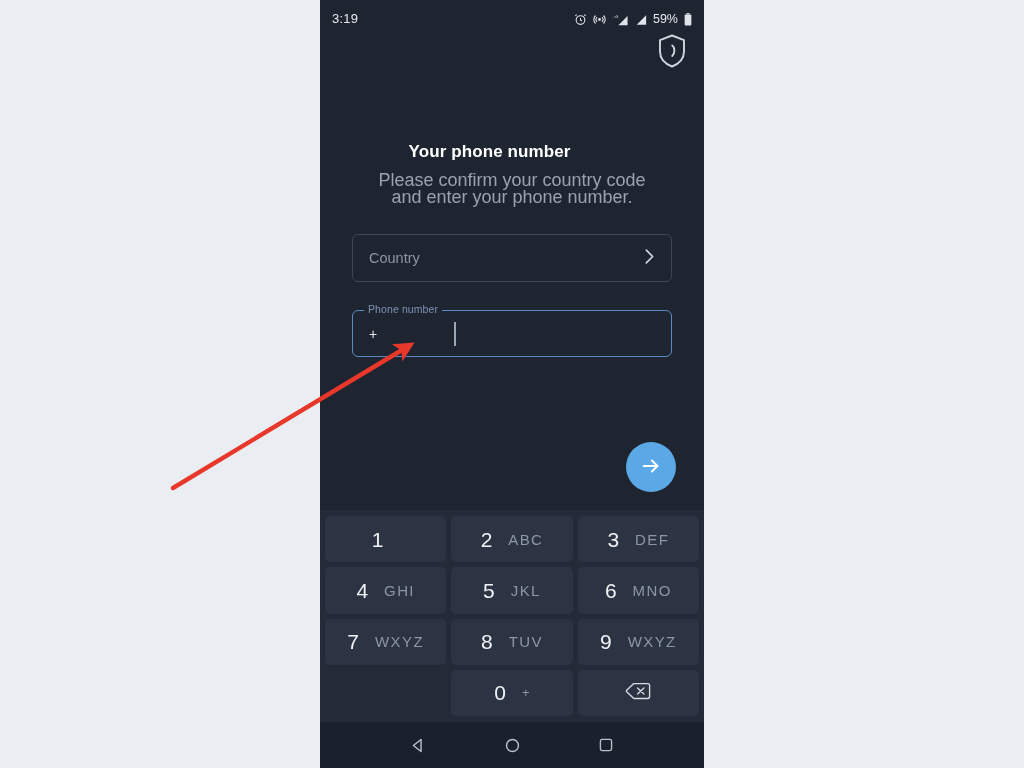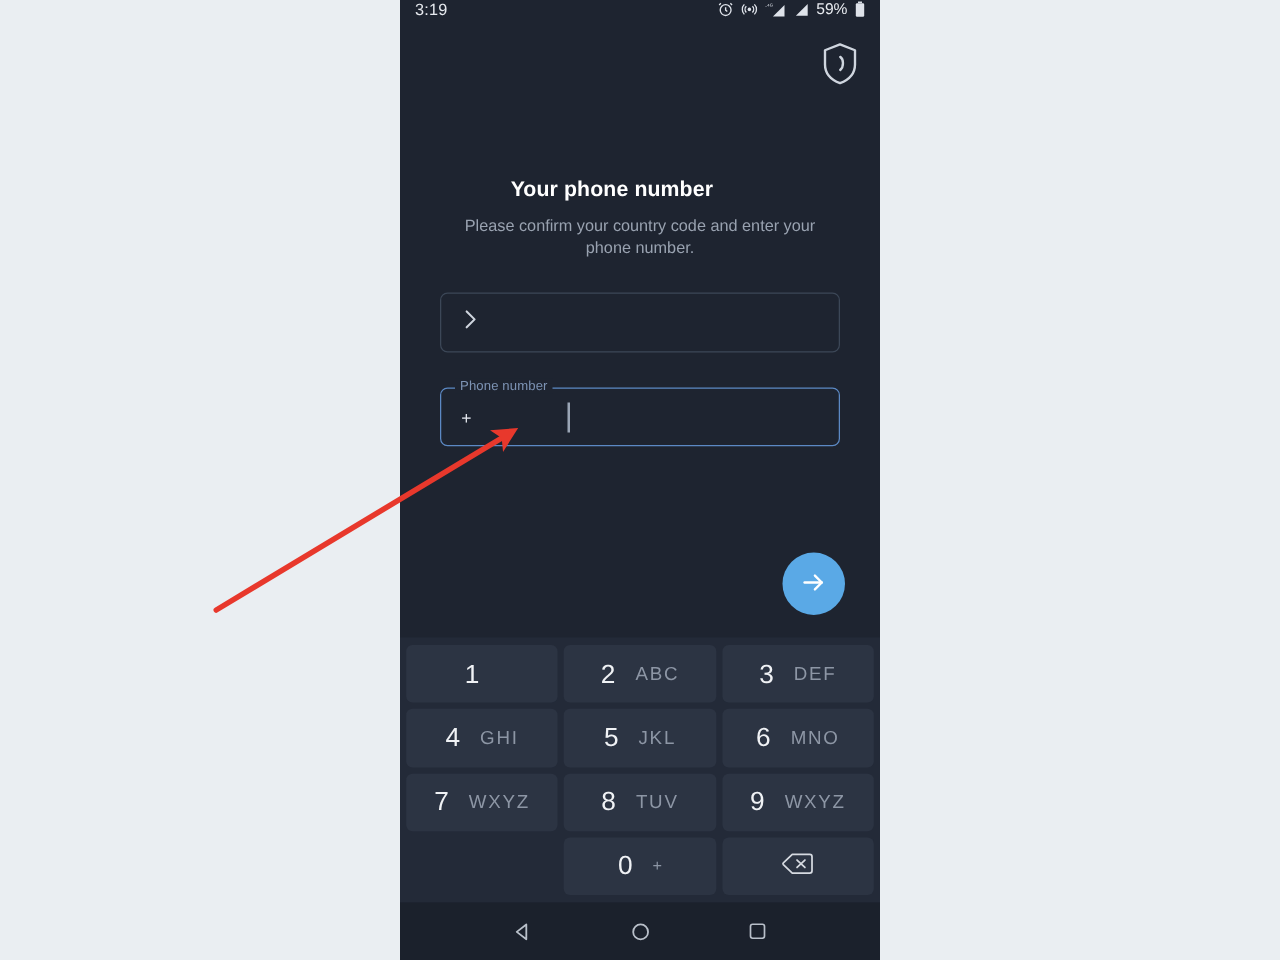--- a/index.html
+++ b/index.html
@@ -13,41 +13,41 @@
 
   
   #phone {
     position:absolute; left:320px; top:0; width:384px; height:768px;
     background:#1e2430; overflow:hidden;
   }
 
   
   #statusbar {
     position:absolute; left:0; top:0; width:384px; height:26px;
-    display:flex; align-items:flex-start; justify-content:space-between;
+    display:flex; align-items:flex-end; justify-content:space-between;
     padding:0 12px;
   }
   #clock { color:#e7eaef; font-size:13px; letter-spacing:.2px; }
   #sys-icons { display:flex; align-items:center; gap:6px; }
   #sys-icons svg { display:block; }
   #battery-pct { color:#e7eaef; font-size:12.5px; margin-left:0; }
 
   
   #shield-wrap { position:absolute; right:16px; top:33px; }
 
   
   #title {
     position:absolute; left:0; top:142px; width:339px;
     text-align:center; color:#ffffff;
     font-size:17px; font-weight:bold; letter-spacing:.1px;
   }
   #subtitle {
     position:absolute; left:48px; top:172px; width:288px;
     text-align:center; color:#99a2b0;
-    font-size:13px; line-height:17px;
+    font-size:18px; line-height:17px;
   }
 
   
   #country-field {
     position:absolute; left:32px; top:234px; width:320px; height:48px;
     border:1px solid #3c4757; border-radius:6px;
     display:flex; align-items:center; padding:0 14px 0 16px;
   }
   #country-label { flex:1; color:#8d96a5; font-size:14.5px; }
 
@@ -159,20 +159,21 @@
       <svg width="32" height="36" viewBox="0 0 32 36" fill="none" stroke="#cfd5de" stroke-width="1.9">
         <path d="M16 2.5 L28 7.2 V18.5 C28 26 22.5 31 16 33.5 C9.5 31 4 26 4 18.5 V7.2 Z" stroke-linejoin="round"></path>
         <path d="M16.2 12.5 C19 14.2 19.2 20.4 16.2 23" stroke-linecap="round"></path>
       </svg>
     </div>
 
     <div id="title">Your phone number</div>
     <div id="subtitle">Please confirm your country code and enter your phone number.</div>
 
     <div id="country-field">
+      <span id="country-label">Country</span>
       <span>
         <svg width="15" height="19" viewBox="0 0 14 18" fill="none" stroke="#cfd5de" stroke-width="1.6" stroke-linecap="round" stroke-linejoin="round">
           <path d="M4 3 L10 9 L4 15"></path>
         </svg>
       </span>
     </div>
 
     <span id="phone-float-label">Phone number</span>
     <div id="phone-field">
       <span id="plus-prefix">+</span>

